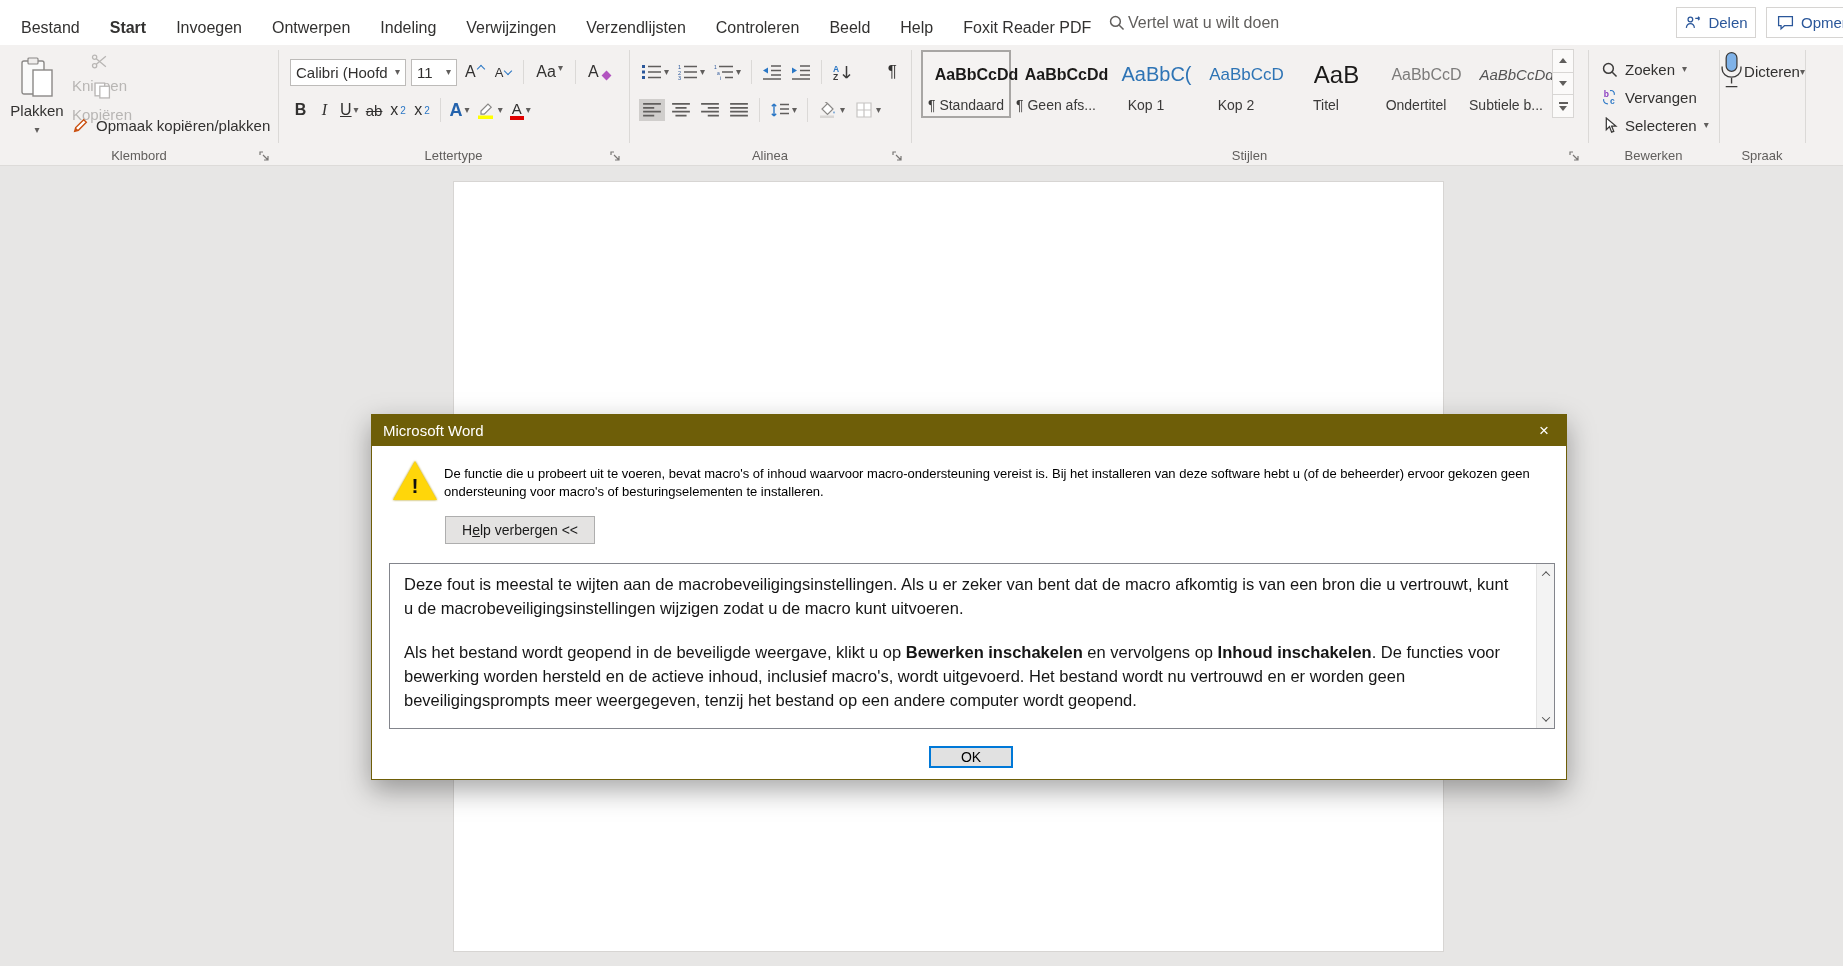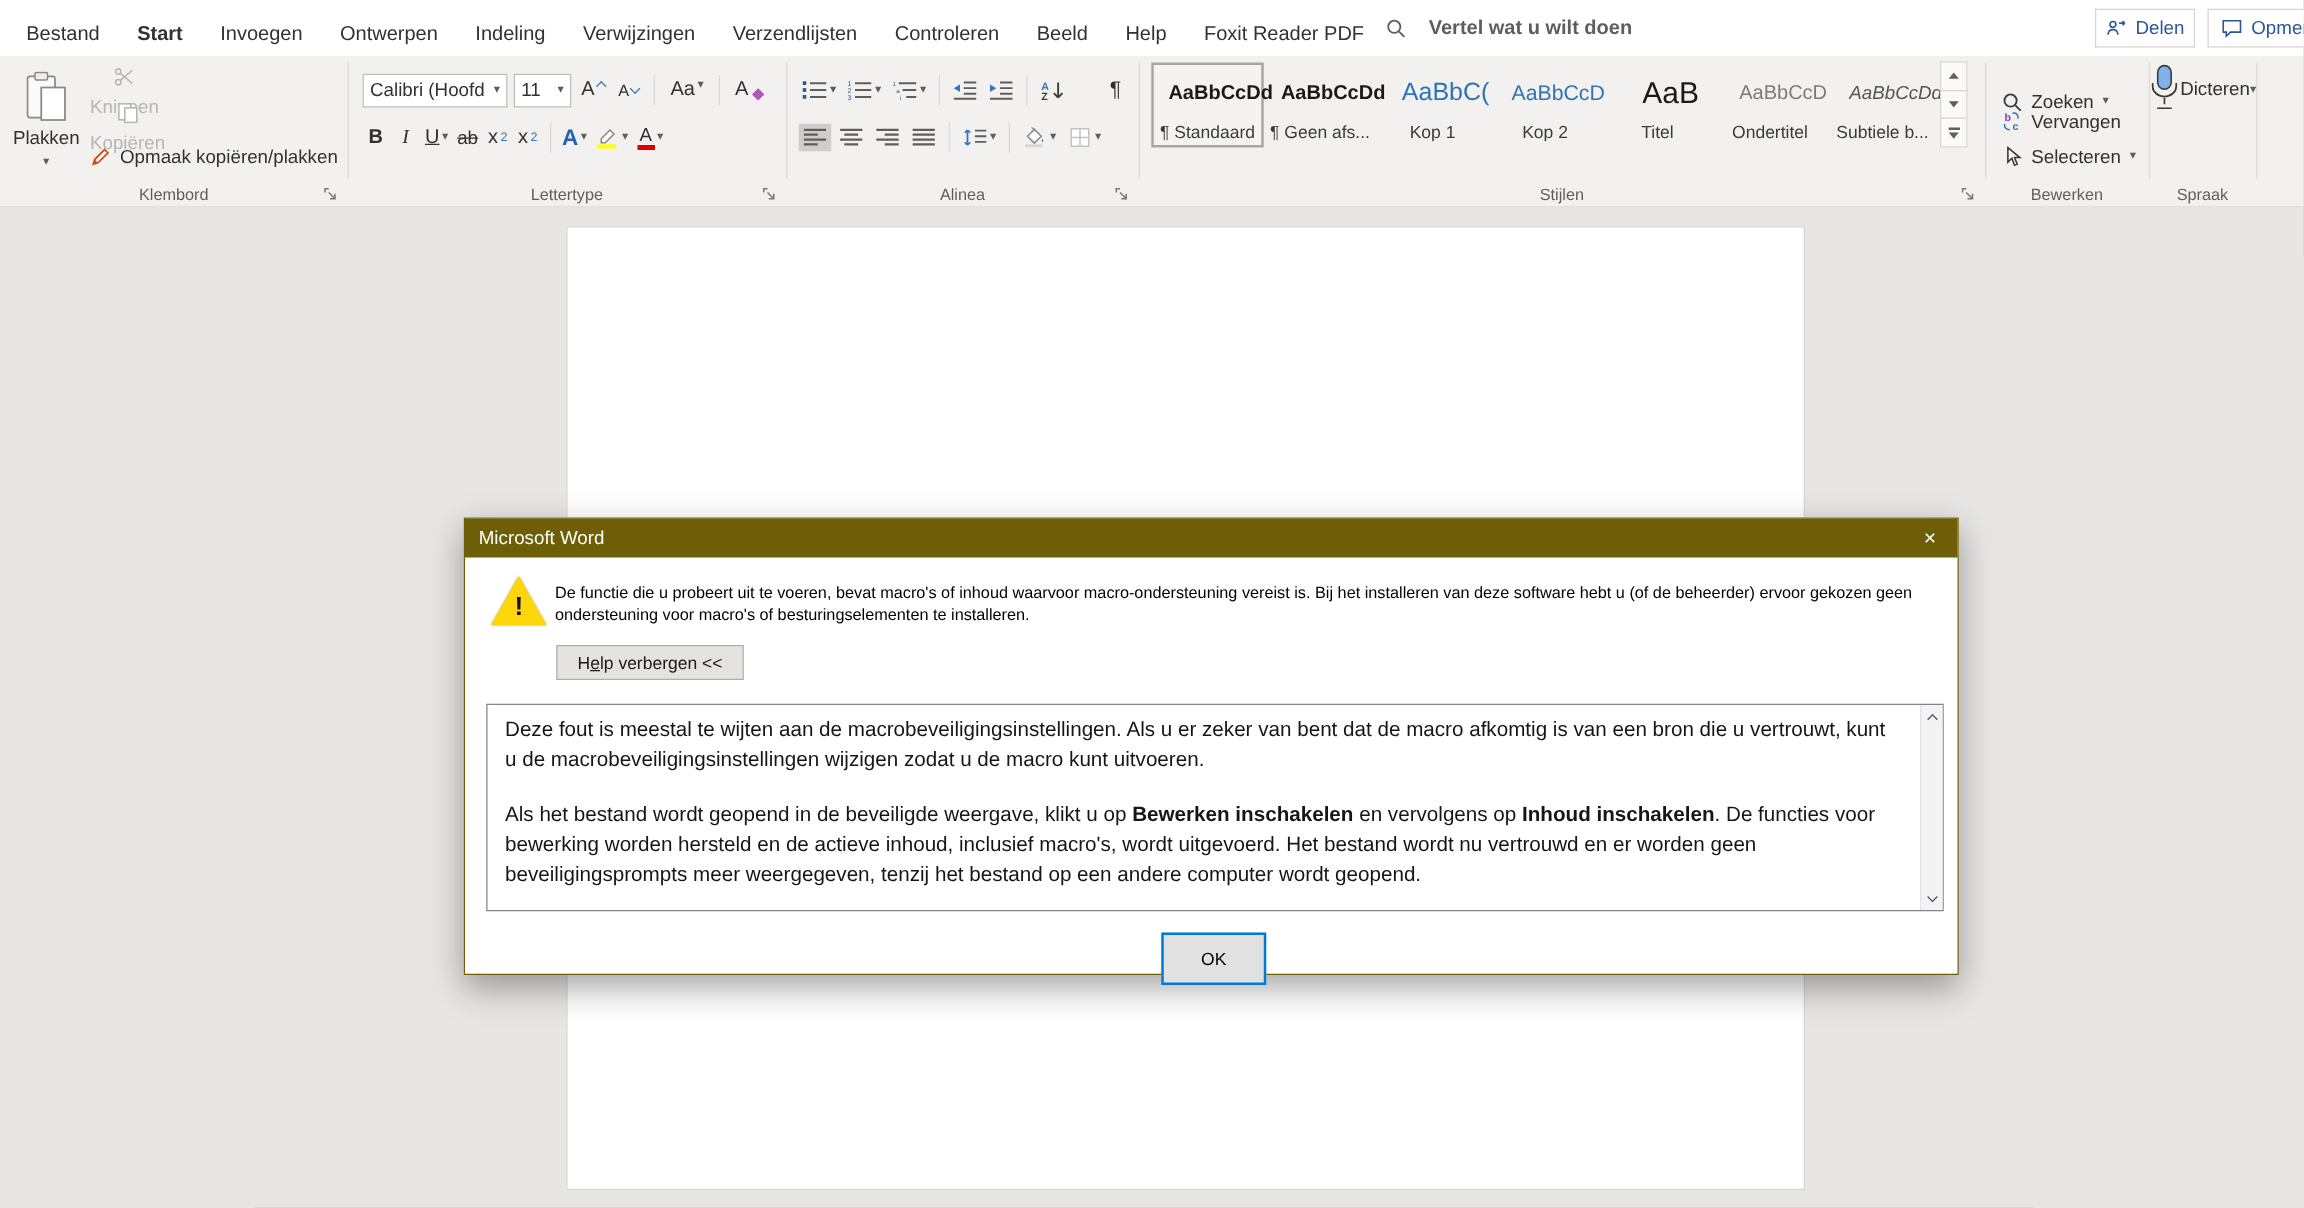--- a/index.html
+++ b/index.html
@@ -8,21 +8,21 @@
   button { font:inherit; background:none; border:none; padding:0; cursor:default; color:inherit; }
 
   .screen { position:relative; width:1843px; height:966px; background:#e7e6e5; overflow:hidden; }
 
   
   .menubar { position:absolute; left:0; top:0; right:0; height:45px; background:#fff; }
   .tabs { position:absolute; left:6px; top:0; height:55px; display:flex; align-items:stretch; }
   .tab { position:relative; display:flex; align-items:center; padding:0 15px; font-size:16px; color:#323130; white-space:nowrap; }
   .tab.active { font-weight:600; }
   .tab.active::after { content:""; position:absolute; left:14px; right:14px; bottom:0; height:4px; background:#2b579a; }
-  .menu-search { position:absolute; left:1108px; top:0; height:45px; display:flex; align-items:center; gap:18px; color:#605e5c; font-size:16px;font-weight:bold; }
+  .menu-search { position:absolute; left:1108px; top:0; height:45px; display:flex; align-items:center; gap:3px; color:#605e5c; font-size:16px; }
   .menu-search svg { width:17px; height:17px; color:#605e5c; }
   .menu-right { position:absolute; right:-73px; top:7px; display:flex; gap:10px; }
   .menu-btn { display:flex; align-items:center; justify-content:center; gap:7px; height:31px; border:1px solid #d6d4d2; background:#fff; color:#2b579a; font-size:15px; white-space:nowrap; }
   .menu-btn svg { width:17px; height:17px; }
   .btn-share { width:80px; }
   .btn-comments { width:150px; justify-content:flex-start; padding-left:10px; }
 
   
   .ribbon { position:absolute; left:0; top:45px; right:0; height:121px; background:#f3f1f0; border-bottom:1px solid #dddbd9; }
   .group { position:absolute; top:0; height:121px; }
@@ -126,21 +126,21 @@
   .help-text { position:absolute; left:14px; right:32px; top:8px; font-size:16.5px; line-height:24px; color:#161616; }
   .help-text p { margin:0 0 20px 0; }
   .help-text .bold { font-weight:bold; }
   .help-scroll { position:absolute; top:0; right:0; bottom:0; width:18px; background:#f3f3f3; border-left:1px solid #e3e3e3; }
   .sarr { position:absolute; left:0; right:0; height:17px; display:flex; align-items:center; justify-content:center; }
   .sarr.top { top:1px; }
   .sarr.bottom { bottom:1px; }
   .schev { display:inline-block; width:6px; height:6px; border-right:1.5px solid #4f4f4f; border-bottom:1.5px solid #4f4f4f; }
   .schev.up { transform:rotate(-135deg) translate(-1px,-1px); }
   .schev.down { transform:rotate(45deg) translate(-1px,-1px); }
-  .ok-btn { position:absolute; left:557px; top:331px; width:84px; height:42px; background:#e1e1e1; border:2px solid #0078d7; font-size:14px; color:#000; display:flex; align-items:center; justify-content:center; }
+  .ok-btn { position:absolute; left:557px; top:331px; width:84px; height:22px; background:#e1e1e1; border:2px solid #0078d7; font-size:14px; color:#000; display:flex; align-items:center; justify-content:center; }
 </style>
 </head>
 <body>
 
 <div class="screen">
 
   <div class="menubar">
     <div class="tabs">
 
     <div class="tab">
@@ -472,21 +472,21 @@
       <button class="launcher">
         <svg viewBox="0 0 12 12">
             <path d="M1 4V1h3M4 4l5 5M9 5v4H5" fill="none" stroke="#797775" stroke-width="1.2"></path>
           </svg>
       </button>
       <div class="glabel">Stijlen</div>
     </div>
     <div class="vsep" style="left:1588px"></div>
 
     <div class="group g-edit">
-      <button class="edit-row" style="top:24px">
+      <button class="edit-row" style="top:12px">
         <svg viewBox="0 0 16 16">
             <circle cx="7" cy="7" r="4.6" fill="none" stroke="#3b3a39" stroke-width="1.4"></circle>
             <path d="M10.6 10.6 14.6 14.6" stroke="#3b3a39" stroke-width="1.4"></path>
           </svg>
         <span>Zoeken</span>
         <span class="cd">▾</span>
       </button>
       <button class="edit-row" style="top:40px">
         <svg viewBox="0 0 16 16">
             <text x="2.5" y="7.5" font-size="8" font-weight="bold" fill="#8a3cc0">b</text>

